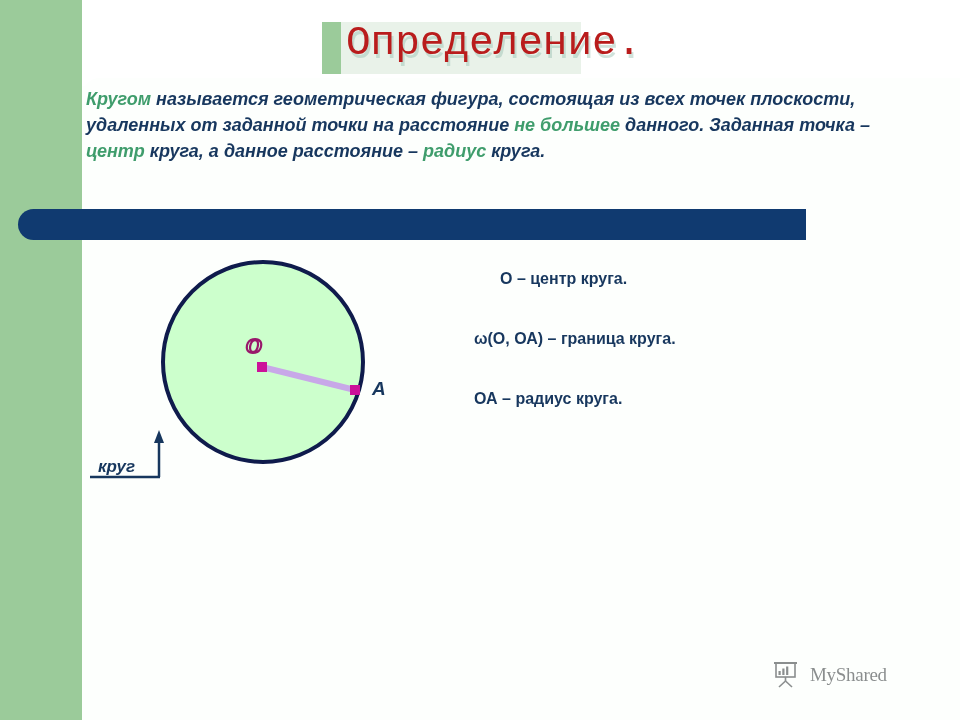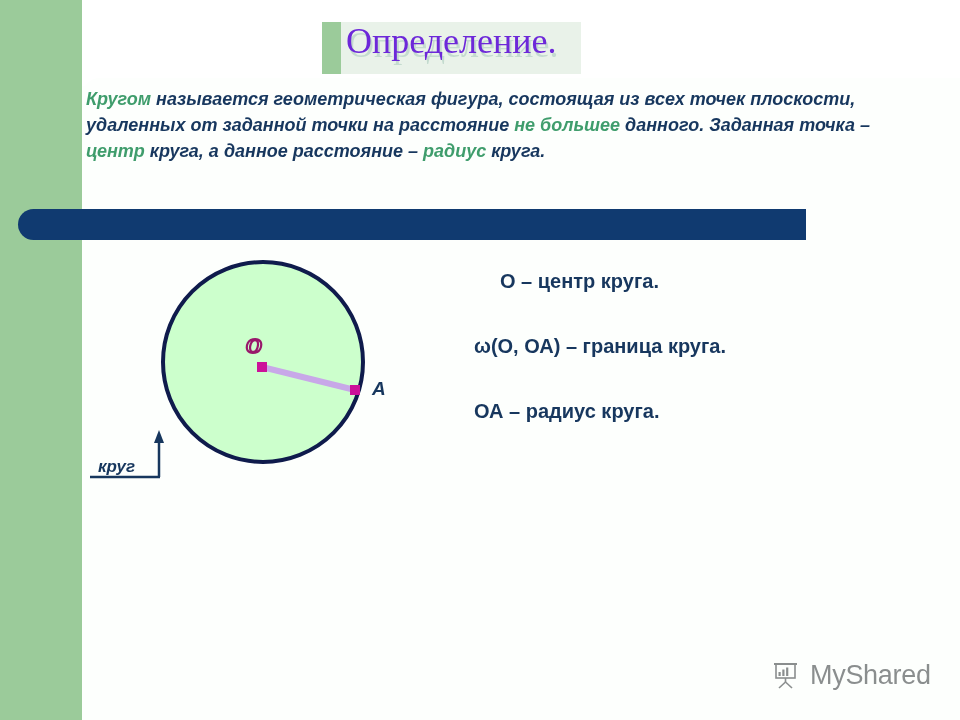--- a/index.html
+++ b/index.html
@@ -57,24 +57,24 @@
     left: 341px;
     top: 22px;
     width: 240px;
     height: 52px;
     background: #e9f2e9;
   }
   .slide-title {
     position: absolute;
     left: 346px;
     top: 20px;
-    font-family: Liberation Serif, serif;
-    font-size: 36px;
+    font-family: Liberation Mono, monospace;
+    font-size: 41px;
     font-weight: normal;
-    color: #6d28d9;
+    color: #b91c1c;
     letter-spacing: 0px;
     white-space: nowrap;
     text-shadow: 2px 4px 0 rgba(150, 190, 175, 0.45);
     z-index: 5;
   }
 
   
   .definition-text {
     position: absolute;
     left: 82px;
@@ -120,21 +120,21 @@
     top: 0;
   }
 
   
   .facts {
     position: absolute;
     left: 474px;
     top: 270px;
     width: 400px;
     font-family: "Liberation Sans", sans-serif;
-    font-size: 20px;
+    font-size: 16px;
     font-weight: bold;
     color: #17375e;
   }
   .fact-line {
     margin-bottom: 42px;
     white-space: nowrap;
   }
   .fact-line.indent {
     padding-left: 26px;
   }
@@ -143,22 +143,22 @@
   .watermark {
     position: absolute;
     left: 772px;
     top: 660px;
     display: flex;
     align-items: center;
     gap: 8px;
     opacity: 0.68;
   }
   .watermark-text {
-    font-family: Liberation Sans, sans-serif;
-    font-size: 27px;
+    font-family: Liberation Serif, serif;
+    font-size: 19px;
     color: #55595b;
     letter-spacing: -0.3px;
   }
 </style>
 </head>
 <body>
 
 <div id="slide">
 
   <div class="sidebar-band"></div>

